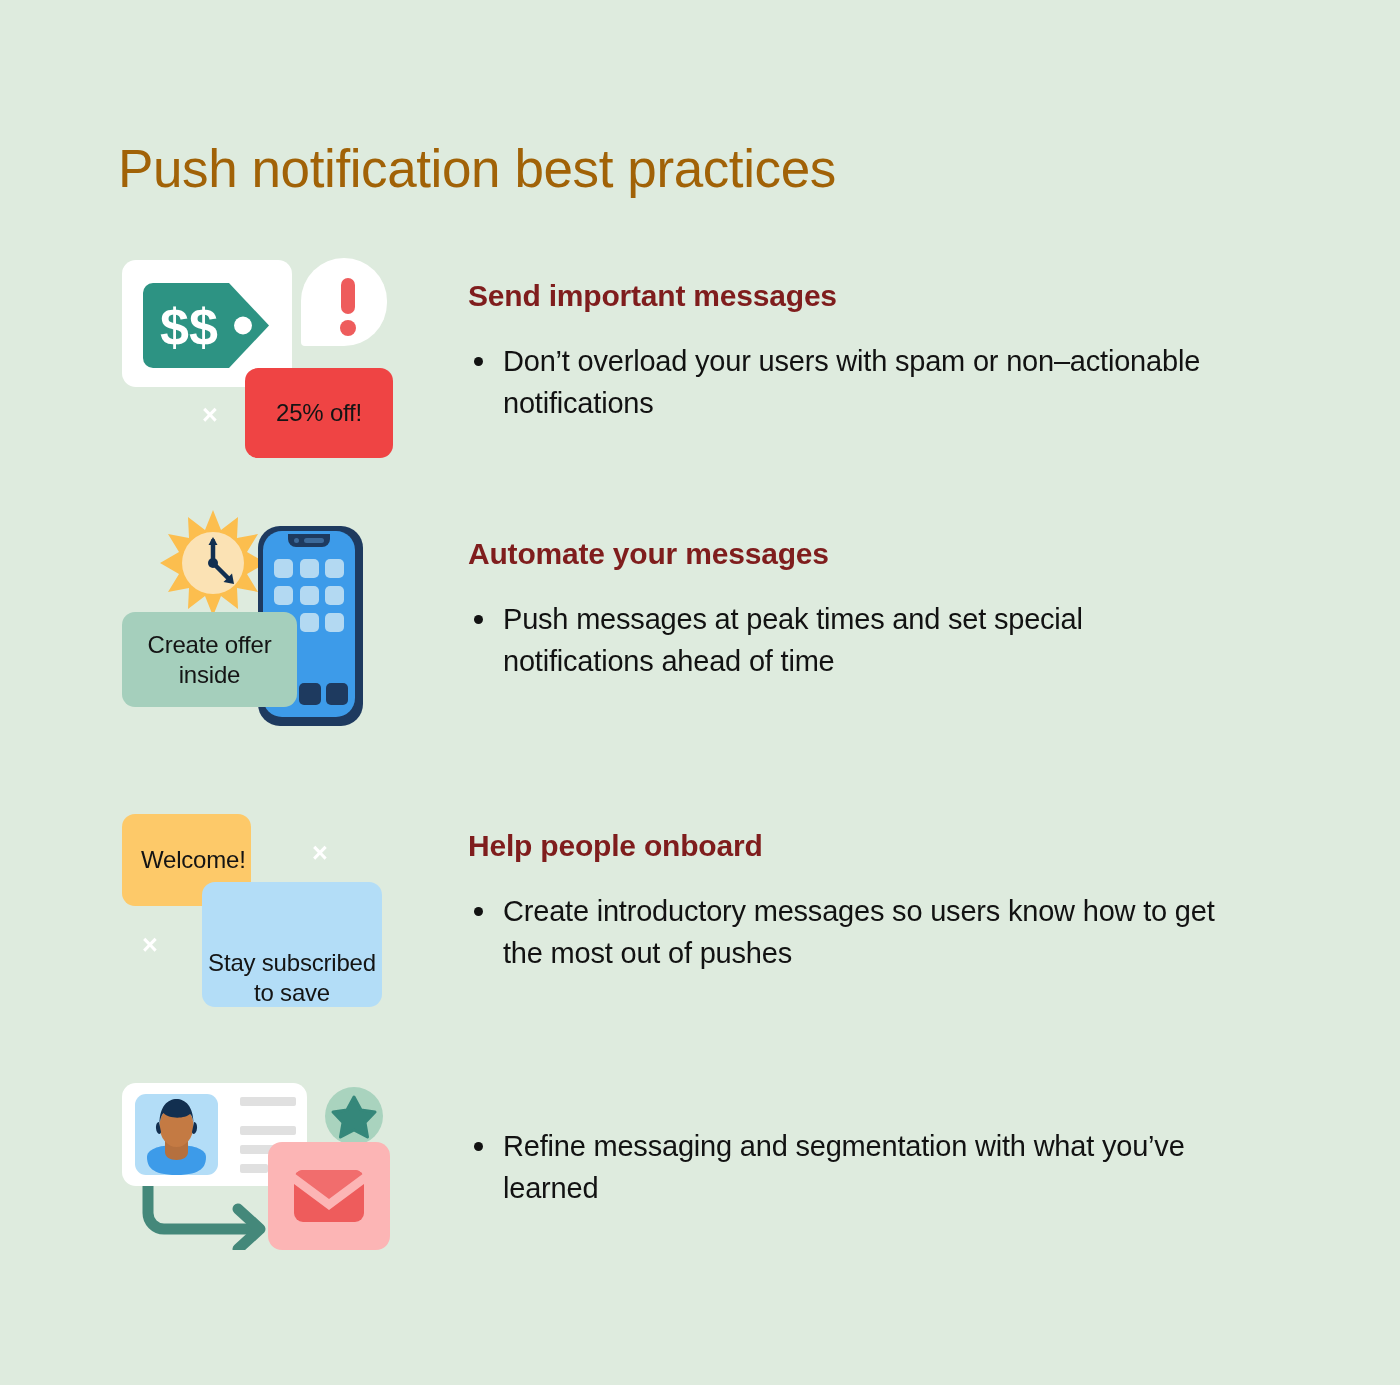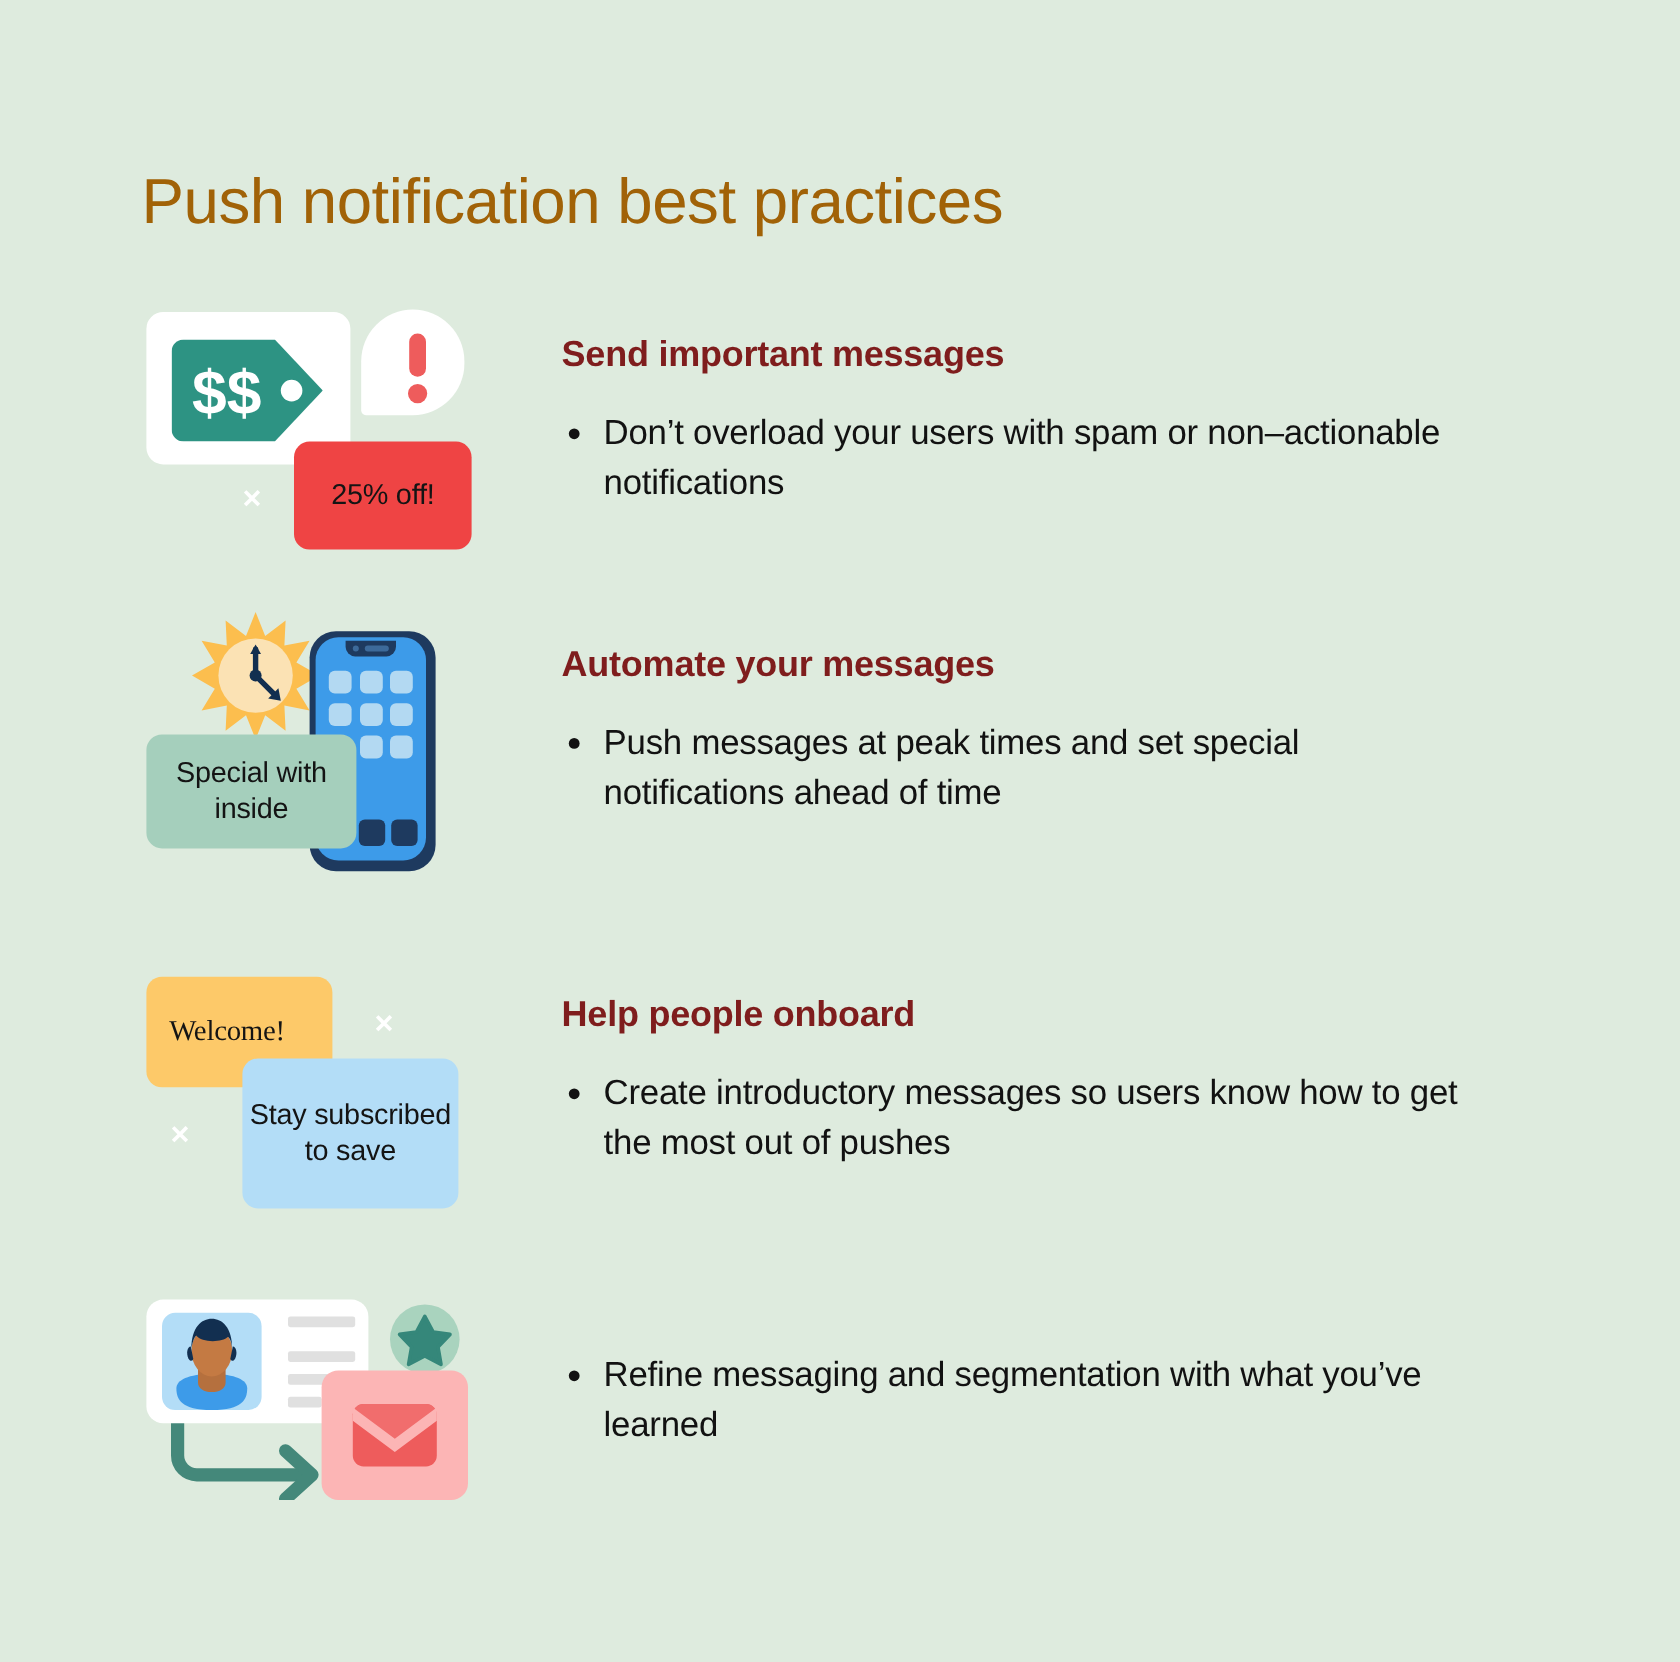--- a/index.html
+++ b/index.html
@@ -222,40 +222,39 @@
   .card-sage-2 .label {
     font-size: 24px;
     color: #141414;
     line-height: 1.22;
     letter-spacing: -0.2px;
   }
 
   
   .card-amber-3 {
     left: 12px; top: 14px;
-    width: 155px; height: 92px;
+    width: 129px; height: 92px;
     background: #fdc969;
     border-radius: 13px;
     display: flex;
     align-items: center;
-    font-family: Liberation Serif, serif;
   }
   .card-amber-3 .label {
     font-size: 24px;
     color: #141414;
     letter-spacing: -0.2px;
     padding-left: 19px;
   }
   .card-blue-3 {
     left: 92px; top: 82px;
     width: 180px; height: 125px;
     background: #b3ddf7;
     border-radius: 13px;
     display: flex;
-    align-items: center;
+    align-items: flex-end;
     justify-content: center;
     text-align: center;
   }
   .card-blue-3 .label {
     font-size: 24px;
     color: #141414;
     line-height: 1.22;
     letter-spacing: -0.2px;
   }
   .x3a { left: 202px; top: 40px; font-size: 27px; }
@@ -367,21 +366,21 @@
         <div class="app-icon" style="left:36.5px;top:82px;"></div>
         <div class="app-icon" style="left:62px;  top:82px;"></div>
         <div class="dock-icon" style="left:36px; top:152px;"></div>
         <div class="dock-icon" style="left:63px; top:152px;"></div>
       </div>
       <div class="piece phone-notch"></div>
       <div class="piece phone-cam"></div>
       <div class="piece phone-speaker"></div>
 
       <div class="piece card-sage-2">
-        <span class="label">Special with inside</span>
+        <span class="label">Create offer inside</span>
       </div>
     </div>
 
     <div class="copy">
       <h2 class="copy-heading">Automate your messages</h2>
       <ul class="copy-list">
         <li>
           <span class="bullet-dot"></span>
           <span>Push messages at peak times and set special notifications ahead of time</span>
         </li>

